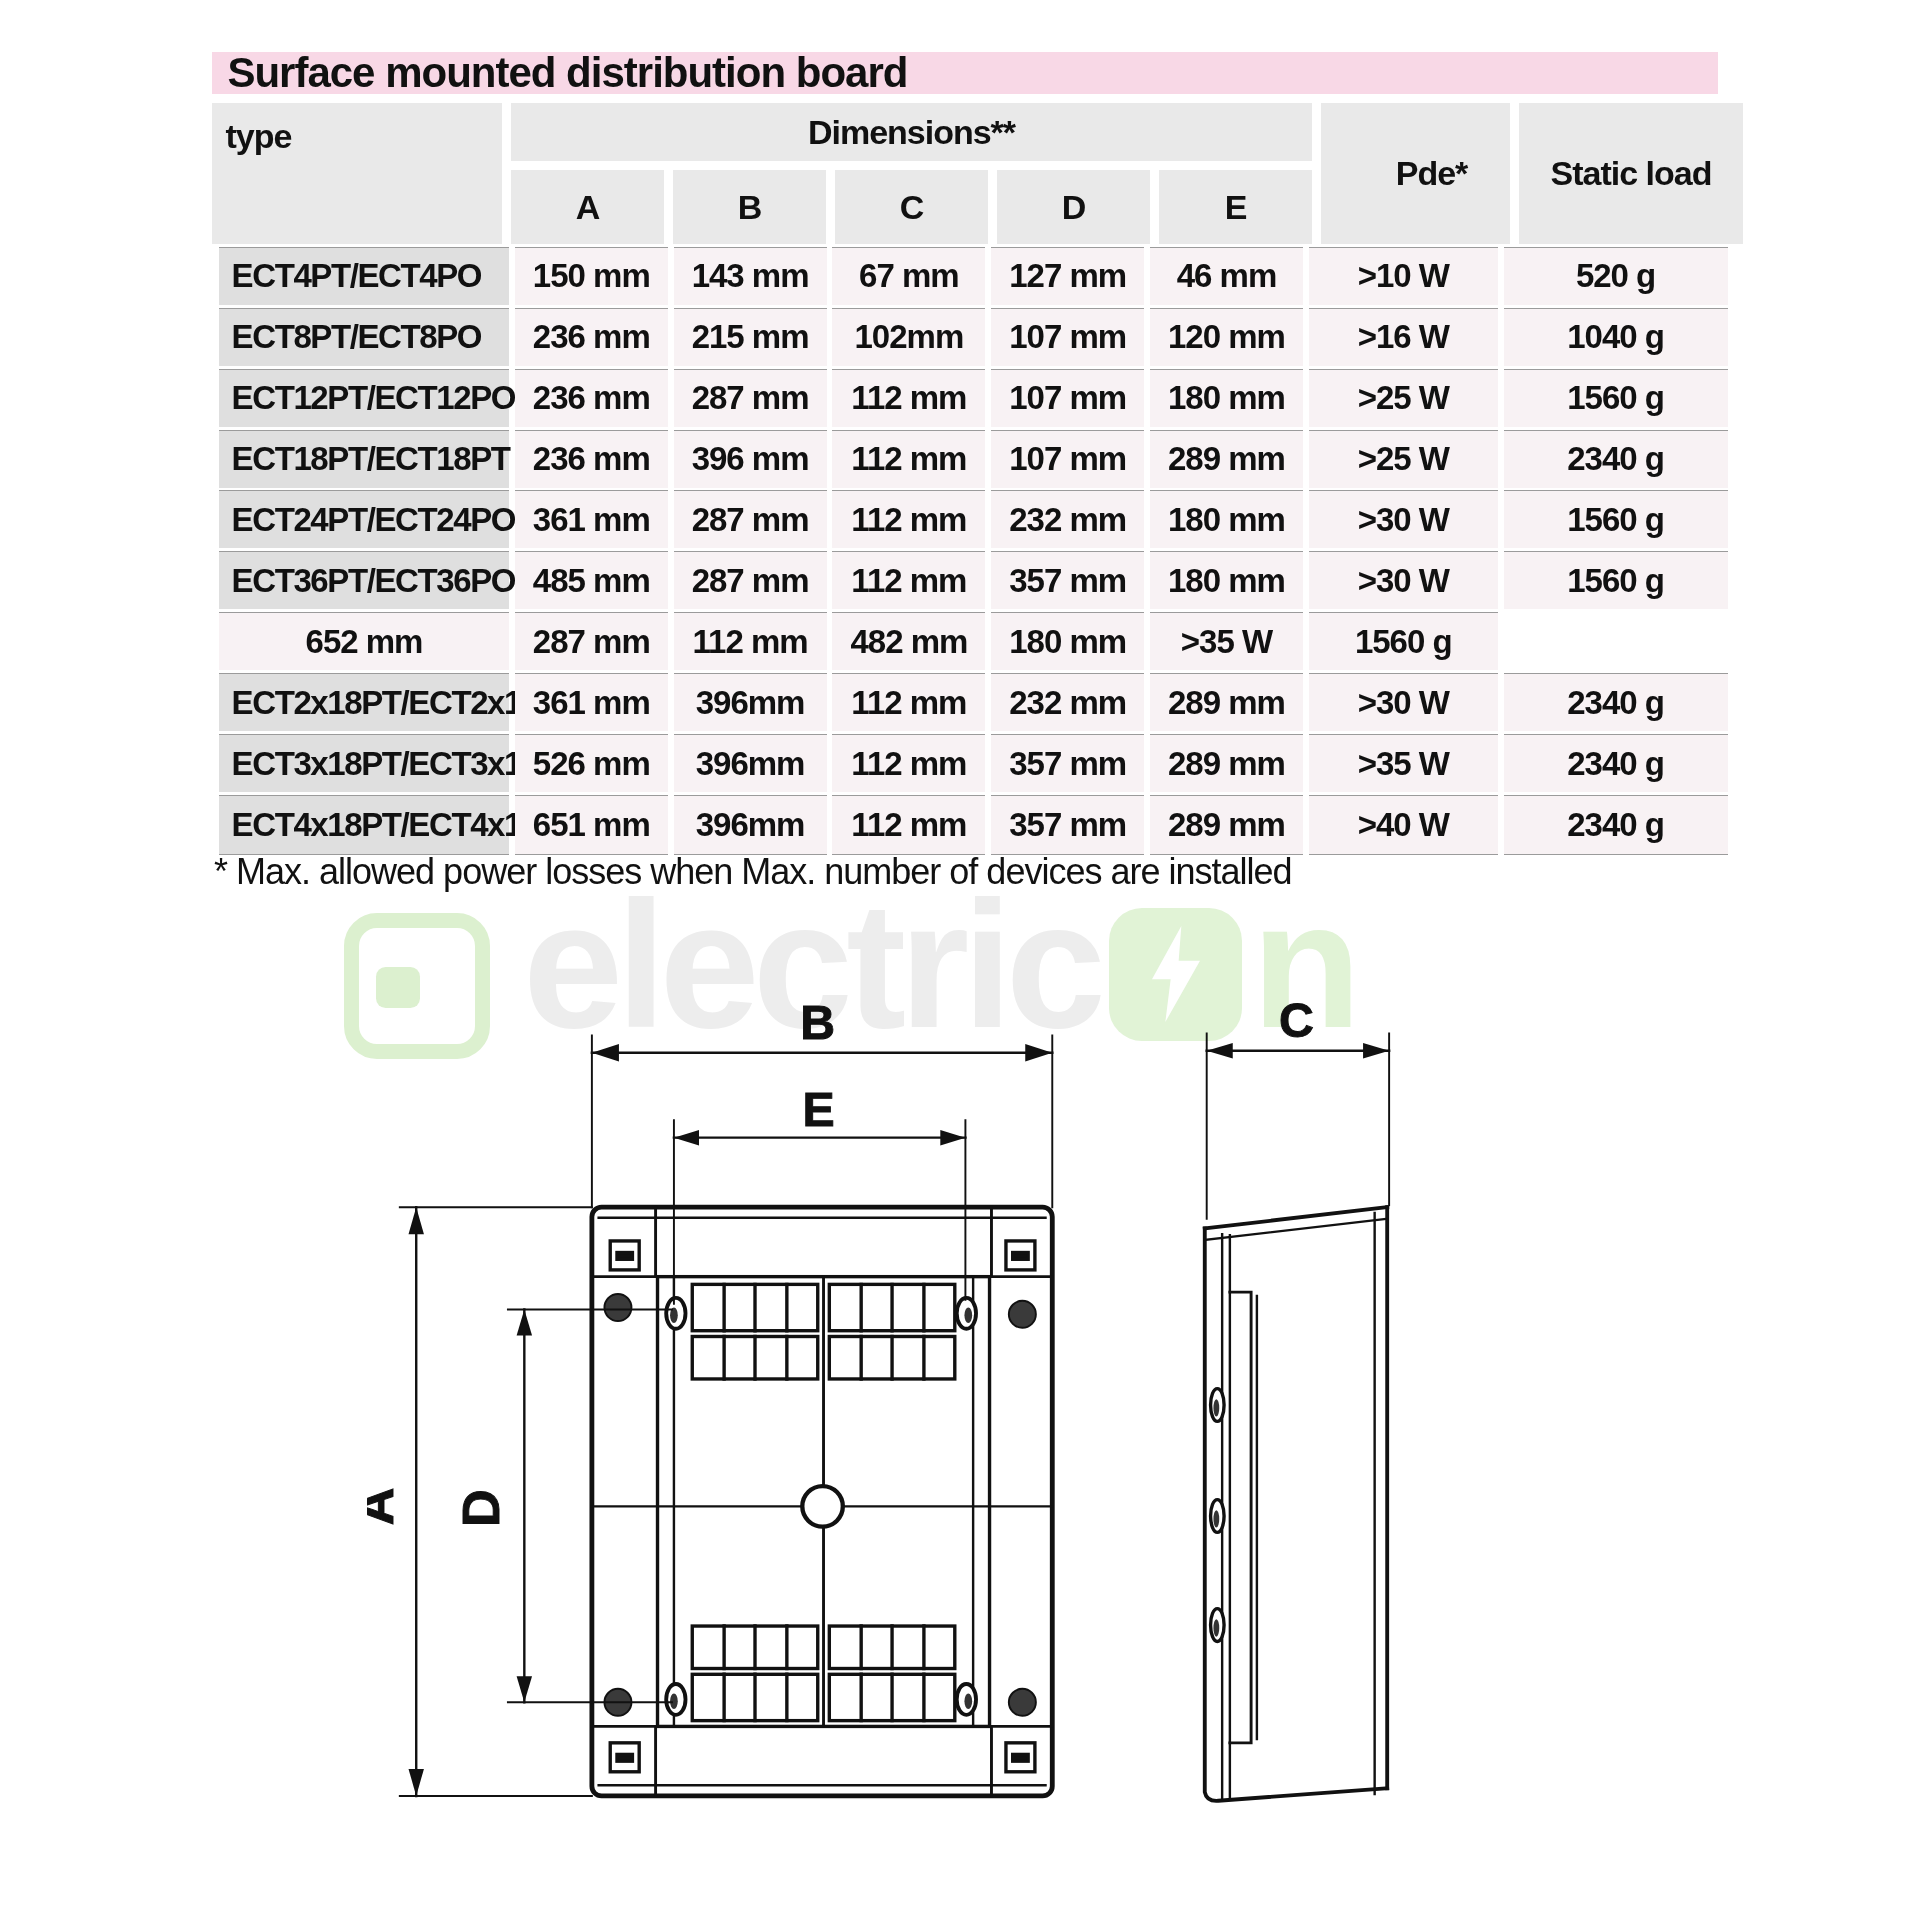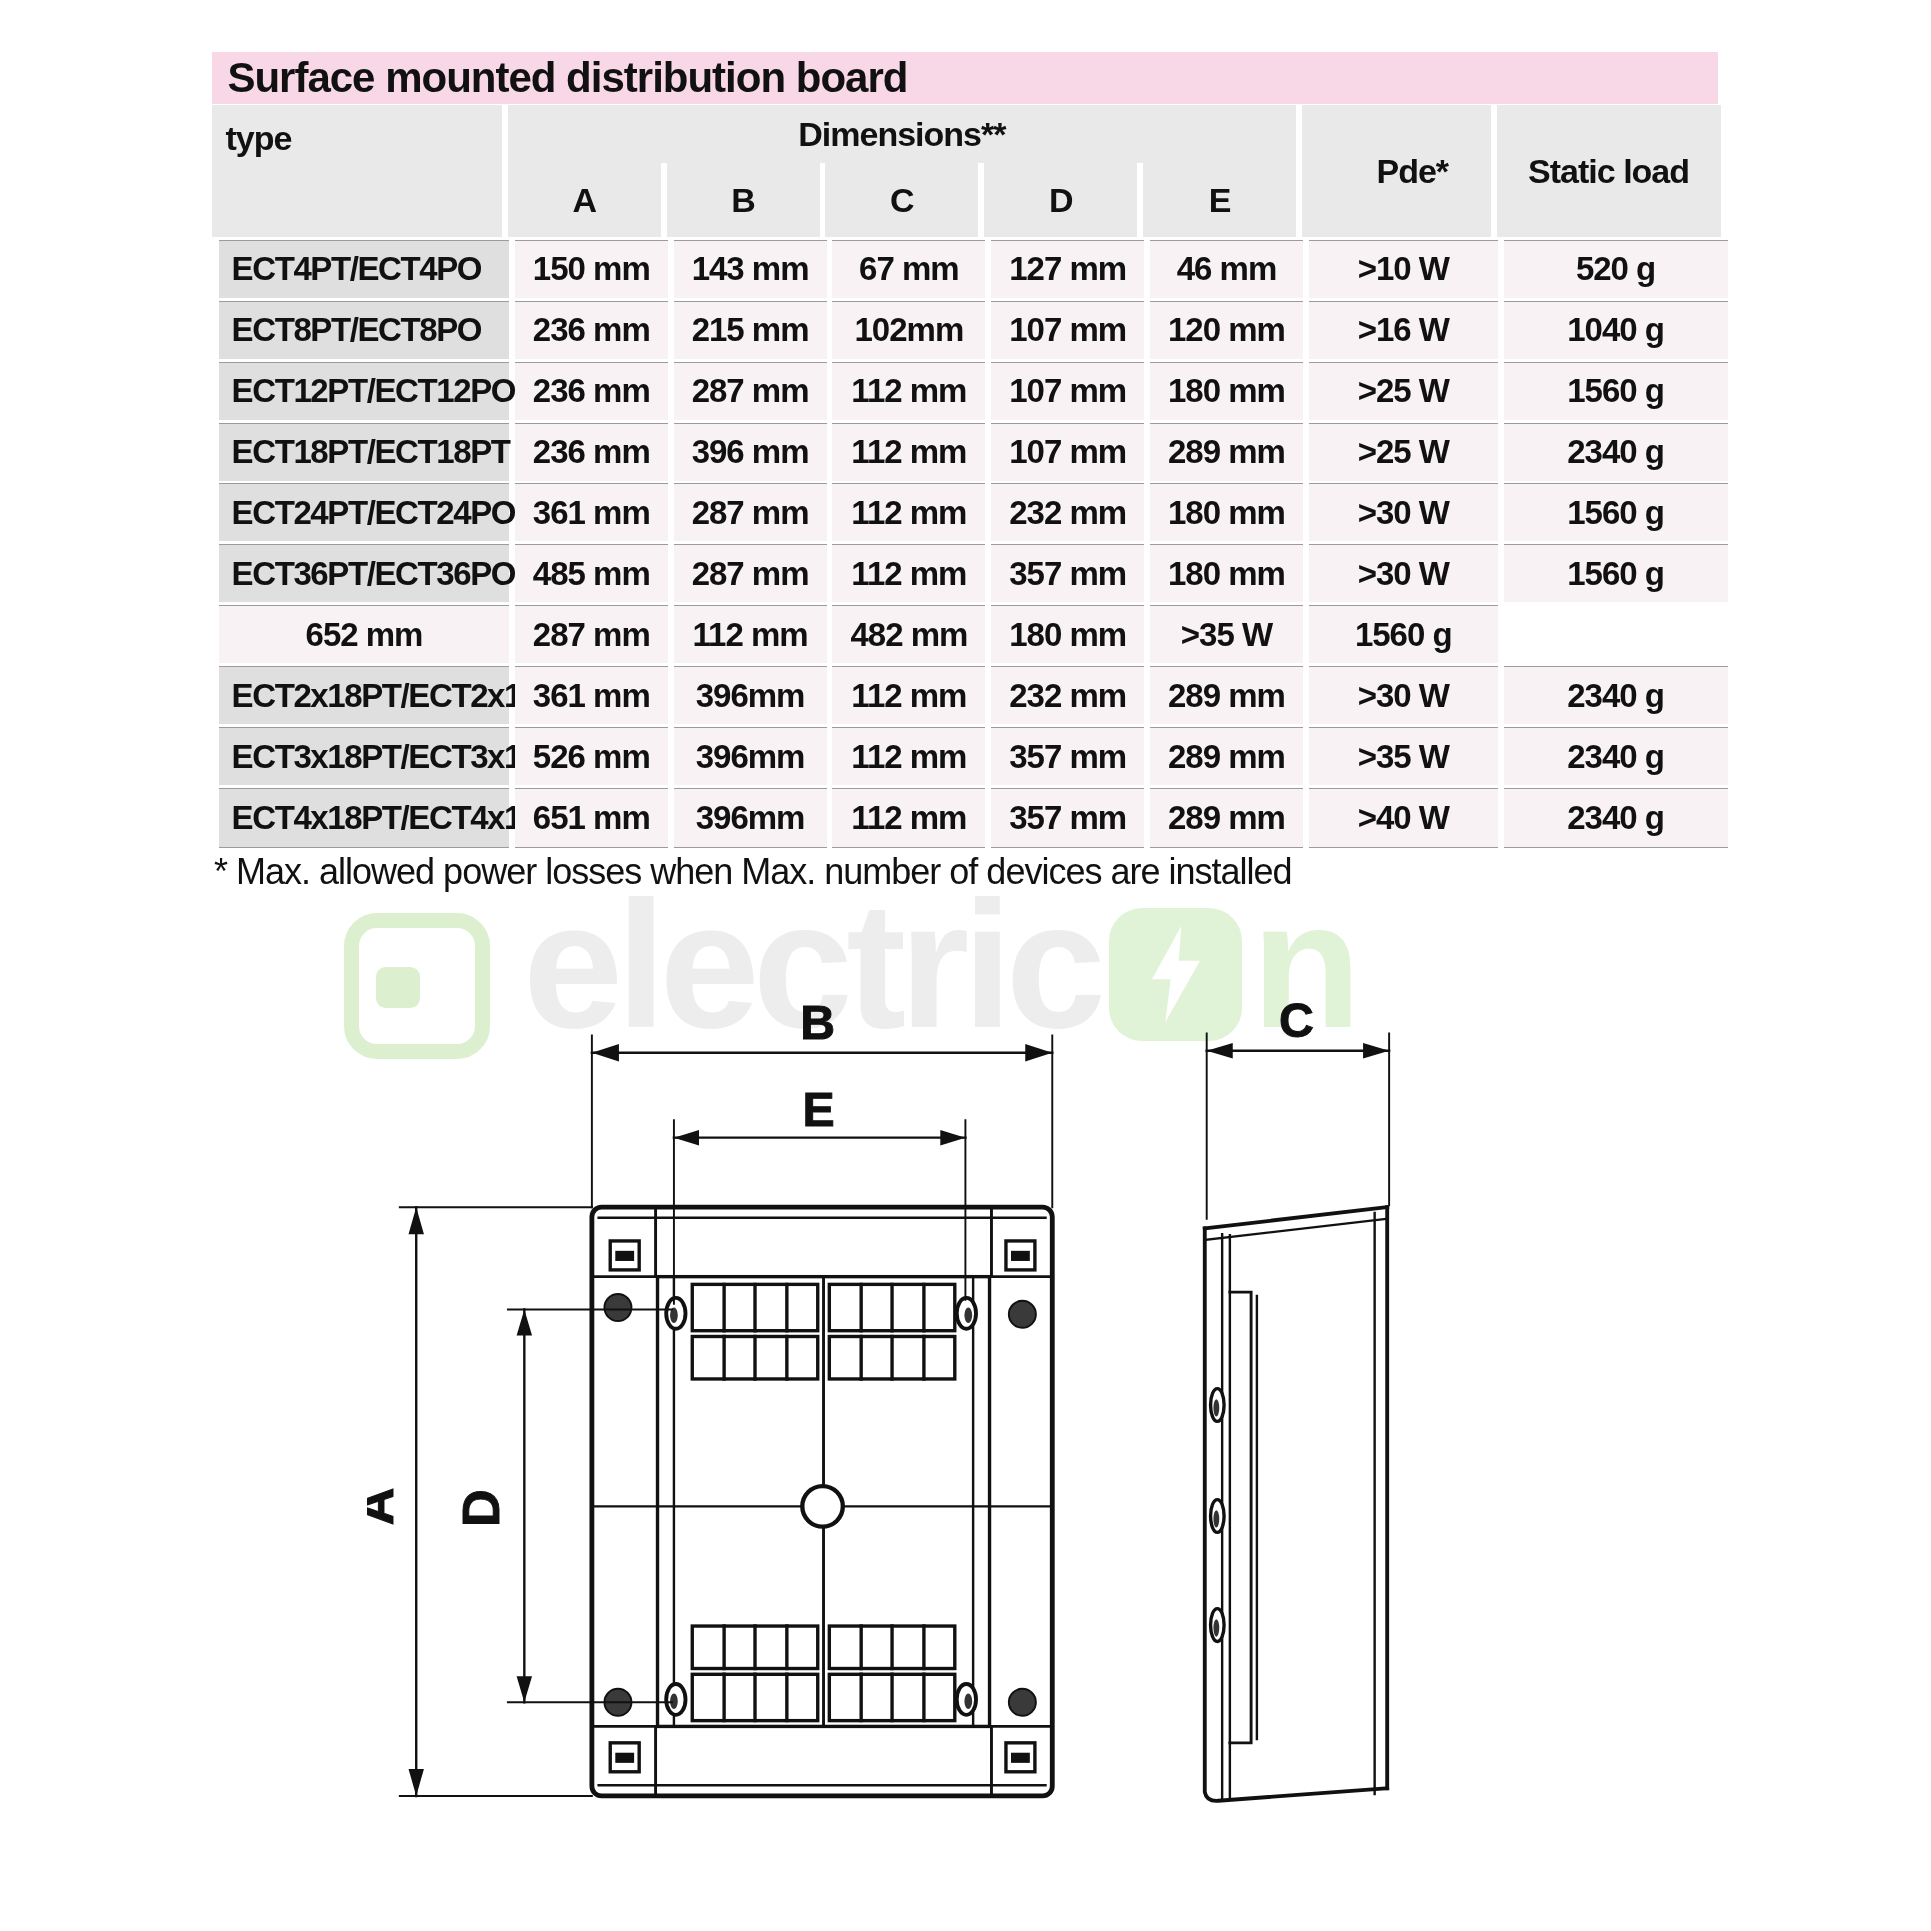--- a/index.html
+++ b/index.html
@@ -14,24 +14,24 @@
            background:#dcf0cf;border-radius:9.7px;}
   .wm-text{position:absolute;left:523px;top:875px;font-size:180px;font-weight:800;
            letter-spacing:-6.8px;line-height:1;white-space:nowrap;color:#ededed;}
   .wm-o{display:inline-block;width:133px;height:133px;background:#e1f3d6;border-radius:33px;
         margin:0 9.7px;vertical-align:-13.5px;position:relative;}
   .wm-o svg{position:absolute;left:35px;top:15.4px;}
   .wm-n{color:#e1f3d6;}
 
   
   .table-wrap{position:absolute;left:212px;top:52px;width:1506px;z-index:2;}
-  .title-bar{height:52px;background:#f8d8e6;display:flex;align-items:center;
+  .title-bar{height:42px;background:#f8d8e6;display:flex;align-items:center;
              padding-left:15.4px;font-size:42px;font-weight:700;letter-spacing:-1px;}
   .thead{display:grid;grid-template-columns:290px 153px 153px 153px 153px 153px 189px 224px;
-         column-gap:5.8px;grid-template-rows:58px 74px;margin-top:1px;}
+         column-gap:5.8px;grid-template-rows:58px 74px;margin-top:9px;gap:9px;}
   .th{background:#e9e9e9;font-size:34px;font-weight:700;letter-spacing:-1px;}
   .th-type{grid-column:1;grid-row:1/3;padding:13.5px 0 0 13.5px;}
   .th-dims{grid-column:2/7;grid-row:1;display:flex;align-items:center;justify-content:center;}
   .th-sub{grid-row:2;display:flex;align-items:center;justify-content:center;}
   .th-pde{grid-column:7;grid-row:1/3;display:flex;align-items:center;justify-content:center;padding-left:32px;}
   .th-static{grid-column:8;grid-row:1/3;display:flex;align-items:center;justify-content:center;}
 
   .trow{display:grid;grid-template-columns:290px 153px 153px 153px 153px 153px 189px 224px;
         column-gap:5.8px;margin-top:2.9px;padding-left:7px;}
   .trow .cell{box-sizing:border-box;height:58px;background:#f8f2f4;

